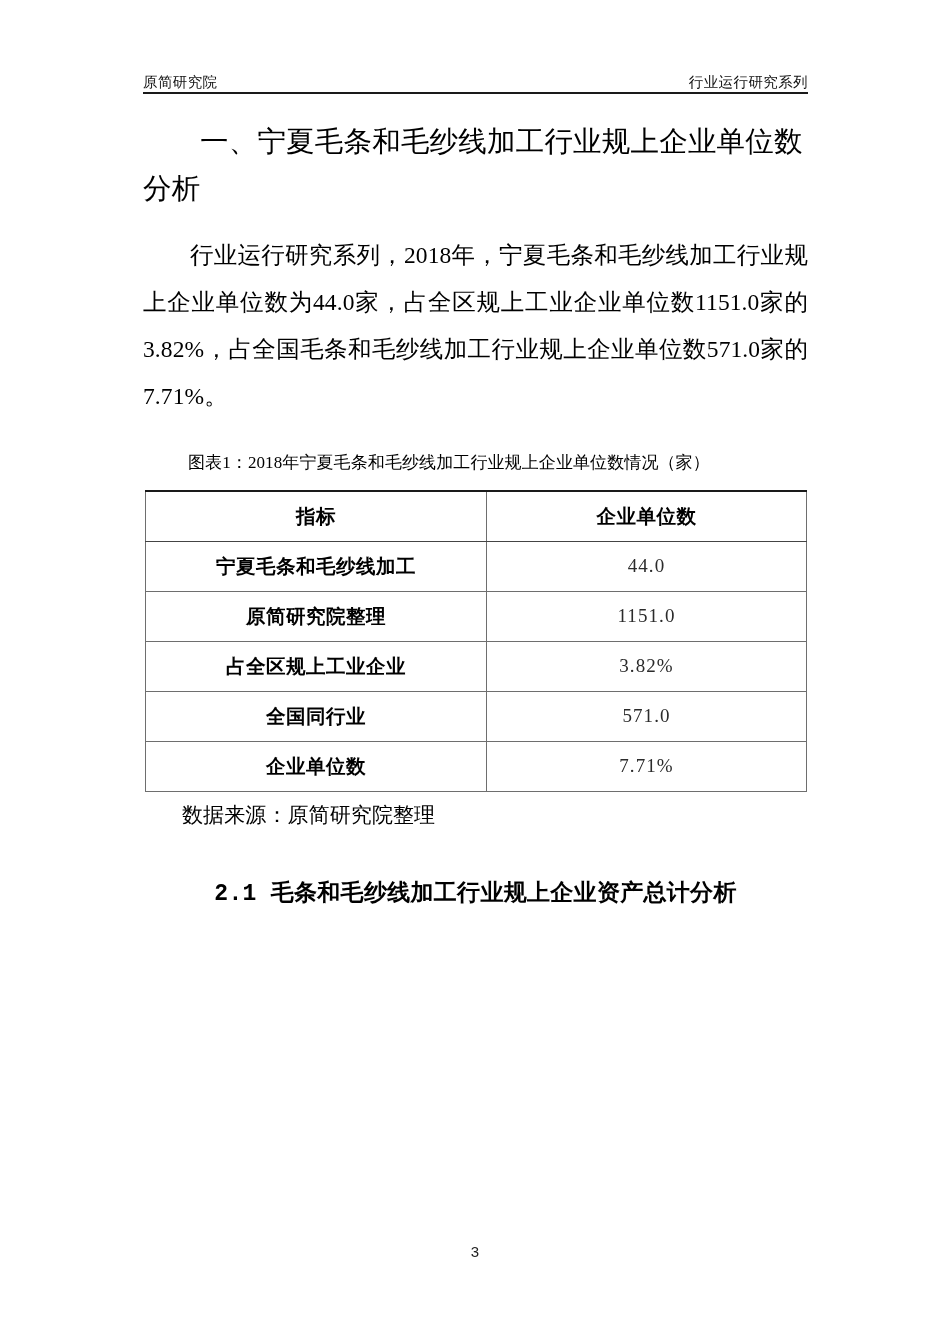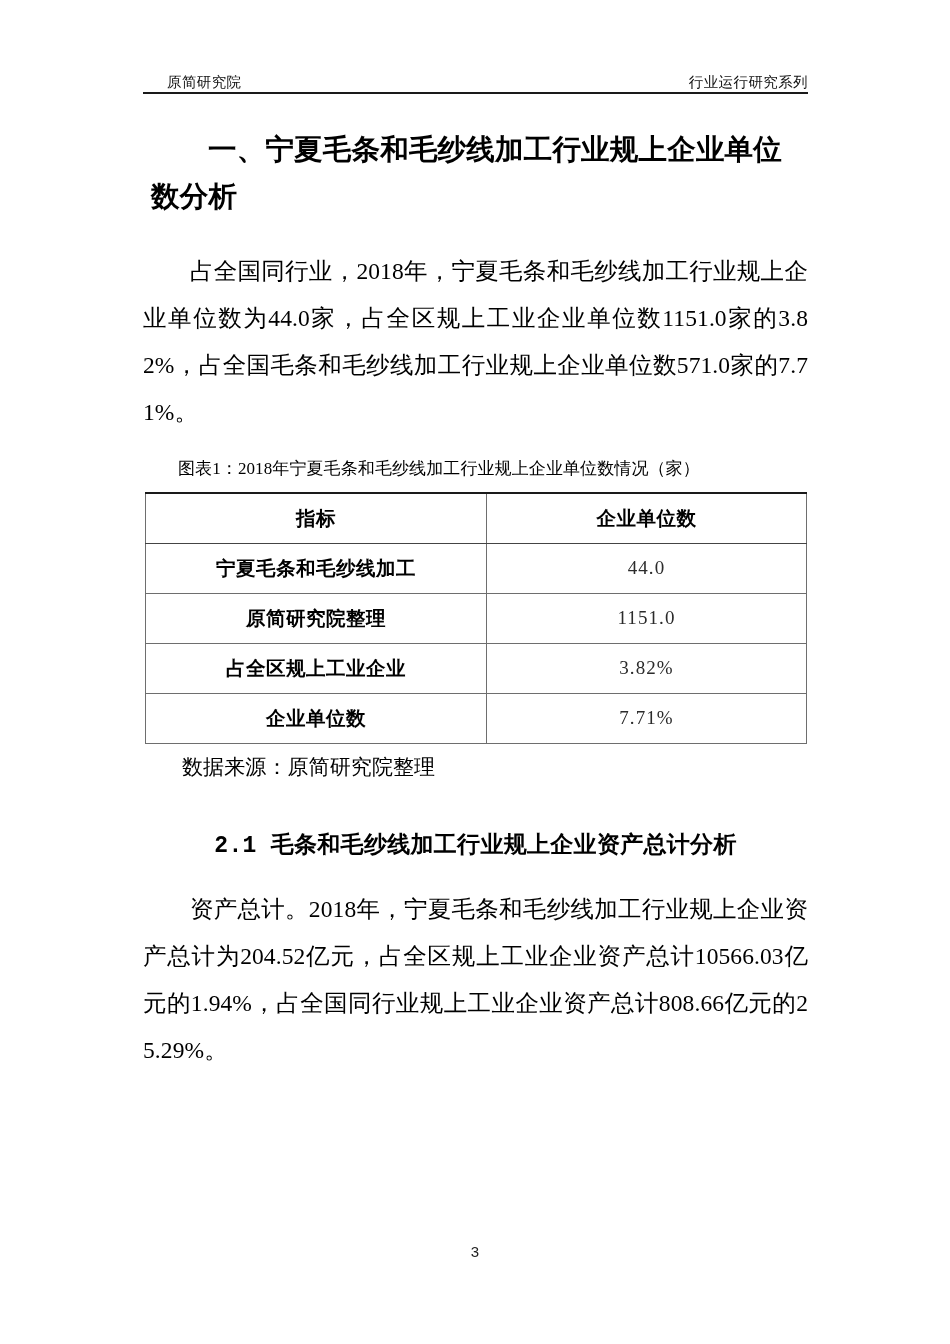--- a/index.html
+++ b/index.html
@@ -38,38 +38,37 @@
     padding-bottom: 3px;
     box-sizing: border-box;
   }
   .page-header .hdr-text {
     font-family: "Liberation Sans", "DejaVu Sans", sans-serif;
     font-size: 14.5px;
     letter-spacing: 0.4px;
     color: #111111;
     line-height: 1;
     white-space: nowrap;
-    margin-left: 24px;
   }
 
   
   .content {
     position: absolute;
     left: 143px;
     top: 118px;
     width: 665px;
   }
 
   
   h1.sec-heading {
     font-family: "Liberation Serif", "DejaVu Serif", serif;
-    font-weight: bold;
+    font-weight: normal;
     font-size: 28.5px;
     line-height: 47px;
-    margin: 8px;
+    margin: 0;
     padding: 0;
     text-indent: 57px;
     letter-spacing: 0.2px;
     word-break: break-all;
   }
   .h-gap-1 { height: 20px; }
   .h-gap-2 { height: 22px; }
 
   h2.sub-heading {
     font-family: Liberation Mono, monospace;
@@ -94,21 +93,21 @@
     text-align-last: left;
     word-break: break-all;
     letter-spacing: 0.1px;
   }
 
   
   .table-caption {
     font-family: "Liberation Serif", "DejaVu Serif", serif;
     font-size: 17px;
     line-height: 26px;
-    margin: 0;
+    margin: 10px;
     padding: 0 0 4px 35px;
     letter-spacing: 0.1px;
     white-space: nowrap;
   }
   .source-note {
     font-family: "Liberation Serif", "DejaVu Serif", serif;
     font-size: 21px;
     line-height: 26px;
     margin: 4px;
     padding: 6px 0 0 35px;
@@ -178,21 +177,21 @@
     <span class="hdr-text">原简研究院</span>
     <span class="hdr-text">行业运行研究系列</span>
   </div>
 
   <div class="content">
 
     <h1 class="sec-heading">一、宁夏毛条和毛纱线加工行业规上企业单位数分析</h1>
 
     <div class="h-gap-1"></div>
 
-    <p class="body-para">占全国同行业，2018年，宁夏毛条和毛纱线加工行业规上企业单位数为44.0家，占全区规上工业企业单位数1151.0家的3.82%，占全国毛条和毛纱线加工行业规上企业单位数571.0家的7.71%。</p>
+    <p class="body-para">行业运行研究系列，2018年，宁夏毛条和毛纱线加工行业规上企业单位数为44.0家，占全区规上工业企业单位数1151.0家的3.82%，占全国毛条和毛纱线加工行业规上企业单位数571.0家的7.71%。</p>
 
     <div class="h-gap-1"></div>
 
     <p class="table-caption">图表1：2018年宁夏毛条和毛纱线加工行业规上企业单位数情况（家）</p>
 
     <table class="data-table">
       <colgroup>
         <col class="c1">
         <col class="c2">
       </colgroup>
@@ -209,36 +208,39 @@
         </tr>
         <tr>
           <td class="row-label">原简研究院整理</td>
           <td class="row-value">1151.0</td>
         </tr>
         <tr>
           <td class="row-label">占全区规上工业企业</td>
           <td class="row-value">3.82%</td>
         </tr>
         <tr>
+          <td class="row-label">全国同行业</td>
+          <td class="row-value">571.0</td>
+        </tr>
+        <tr>
           <td class="row-label">企业单位数</td>
           <td class="row-value">7.71%</td>
         </tr>
       </tbody>
     </table>
 
     <p class="source-note">数据来源：原简研究院整理</p>
 
     <div class="h-gap-2"></div>
 
 
     <div class="h-gap-1"></div>
 
     <h2 class="sub-heading">2.1 毛条和毛纱线加工行业规上企业资产总计分析</h2>
 
     <div class="h-gap-1"></div>
 
-    <p class="body-para">资产总计。2018年，宁夏毛条和毛纱线加工行业规上企业资产总计为204.52亿元，占全区规上工业企业资产总计10566.03亿元的1.94%，占全国同行业规上工业企业资产总计808.66亿元的25.29%。</p>
 
   </div>
 
   <div class="page-number">3</div>
 
 </div>
 
 </body></html>

